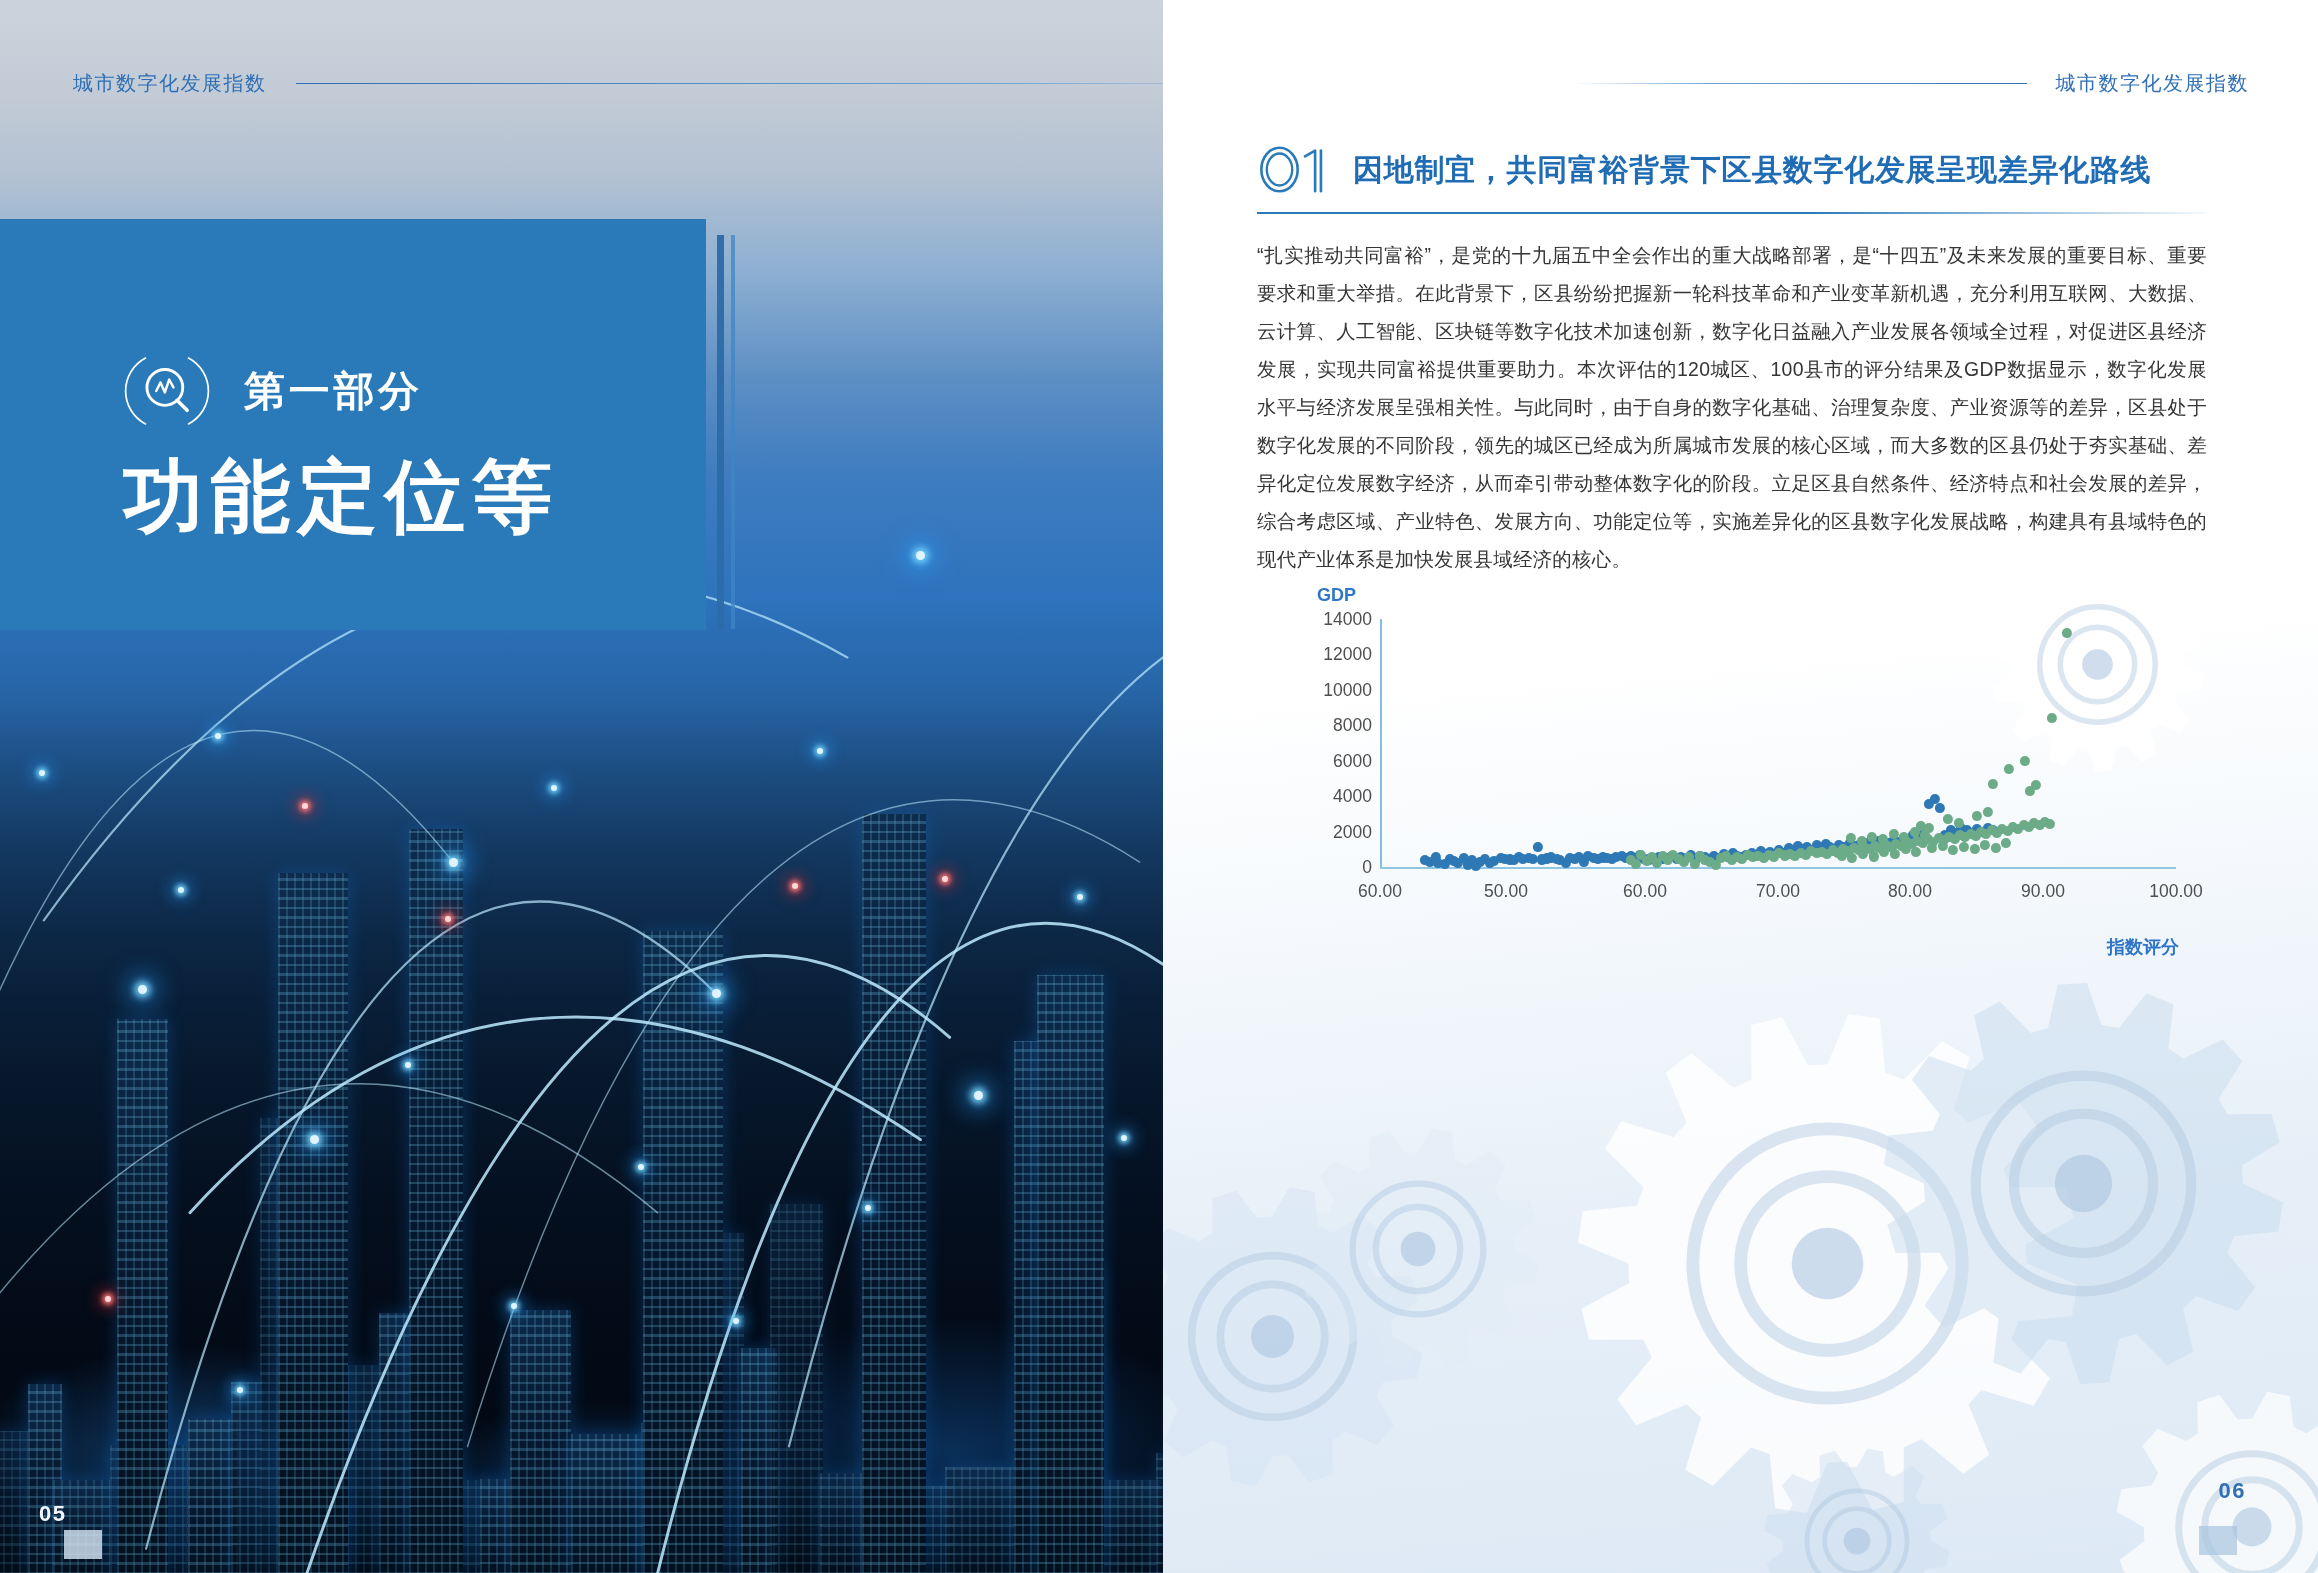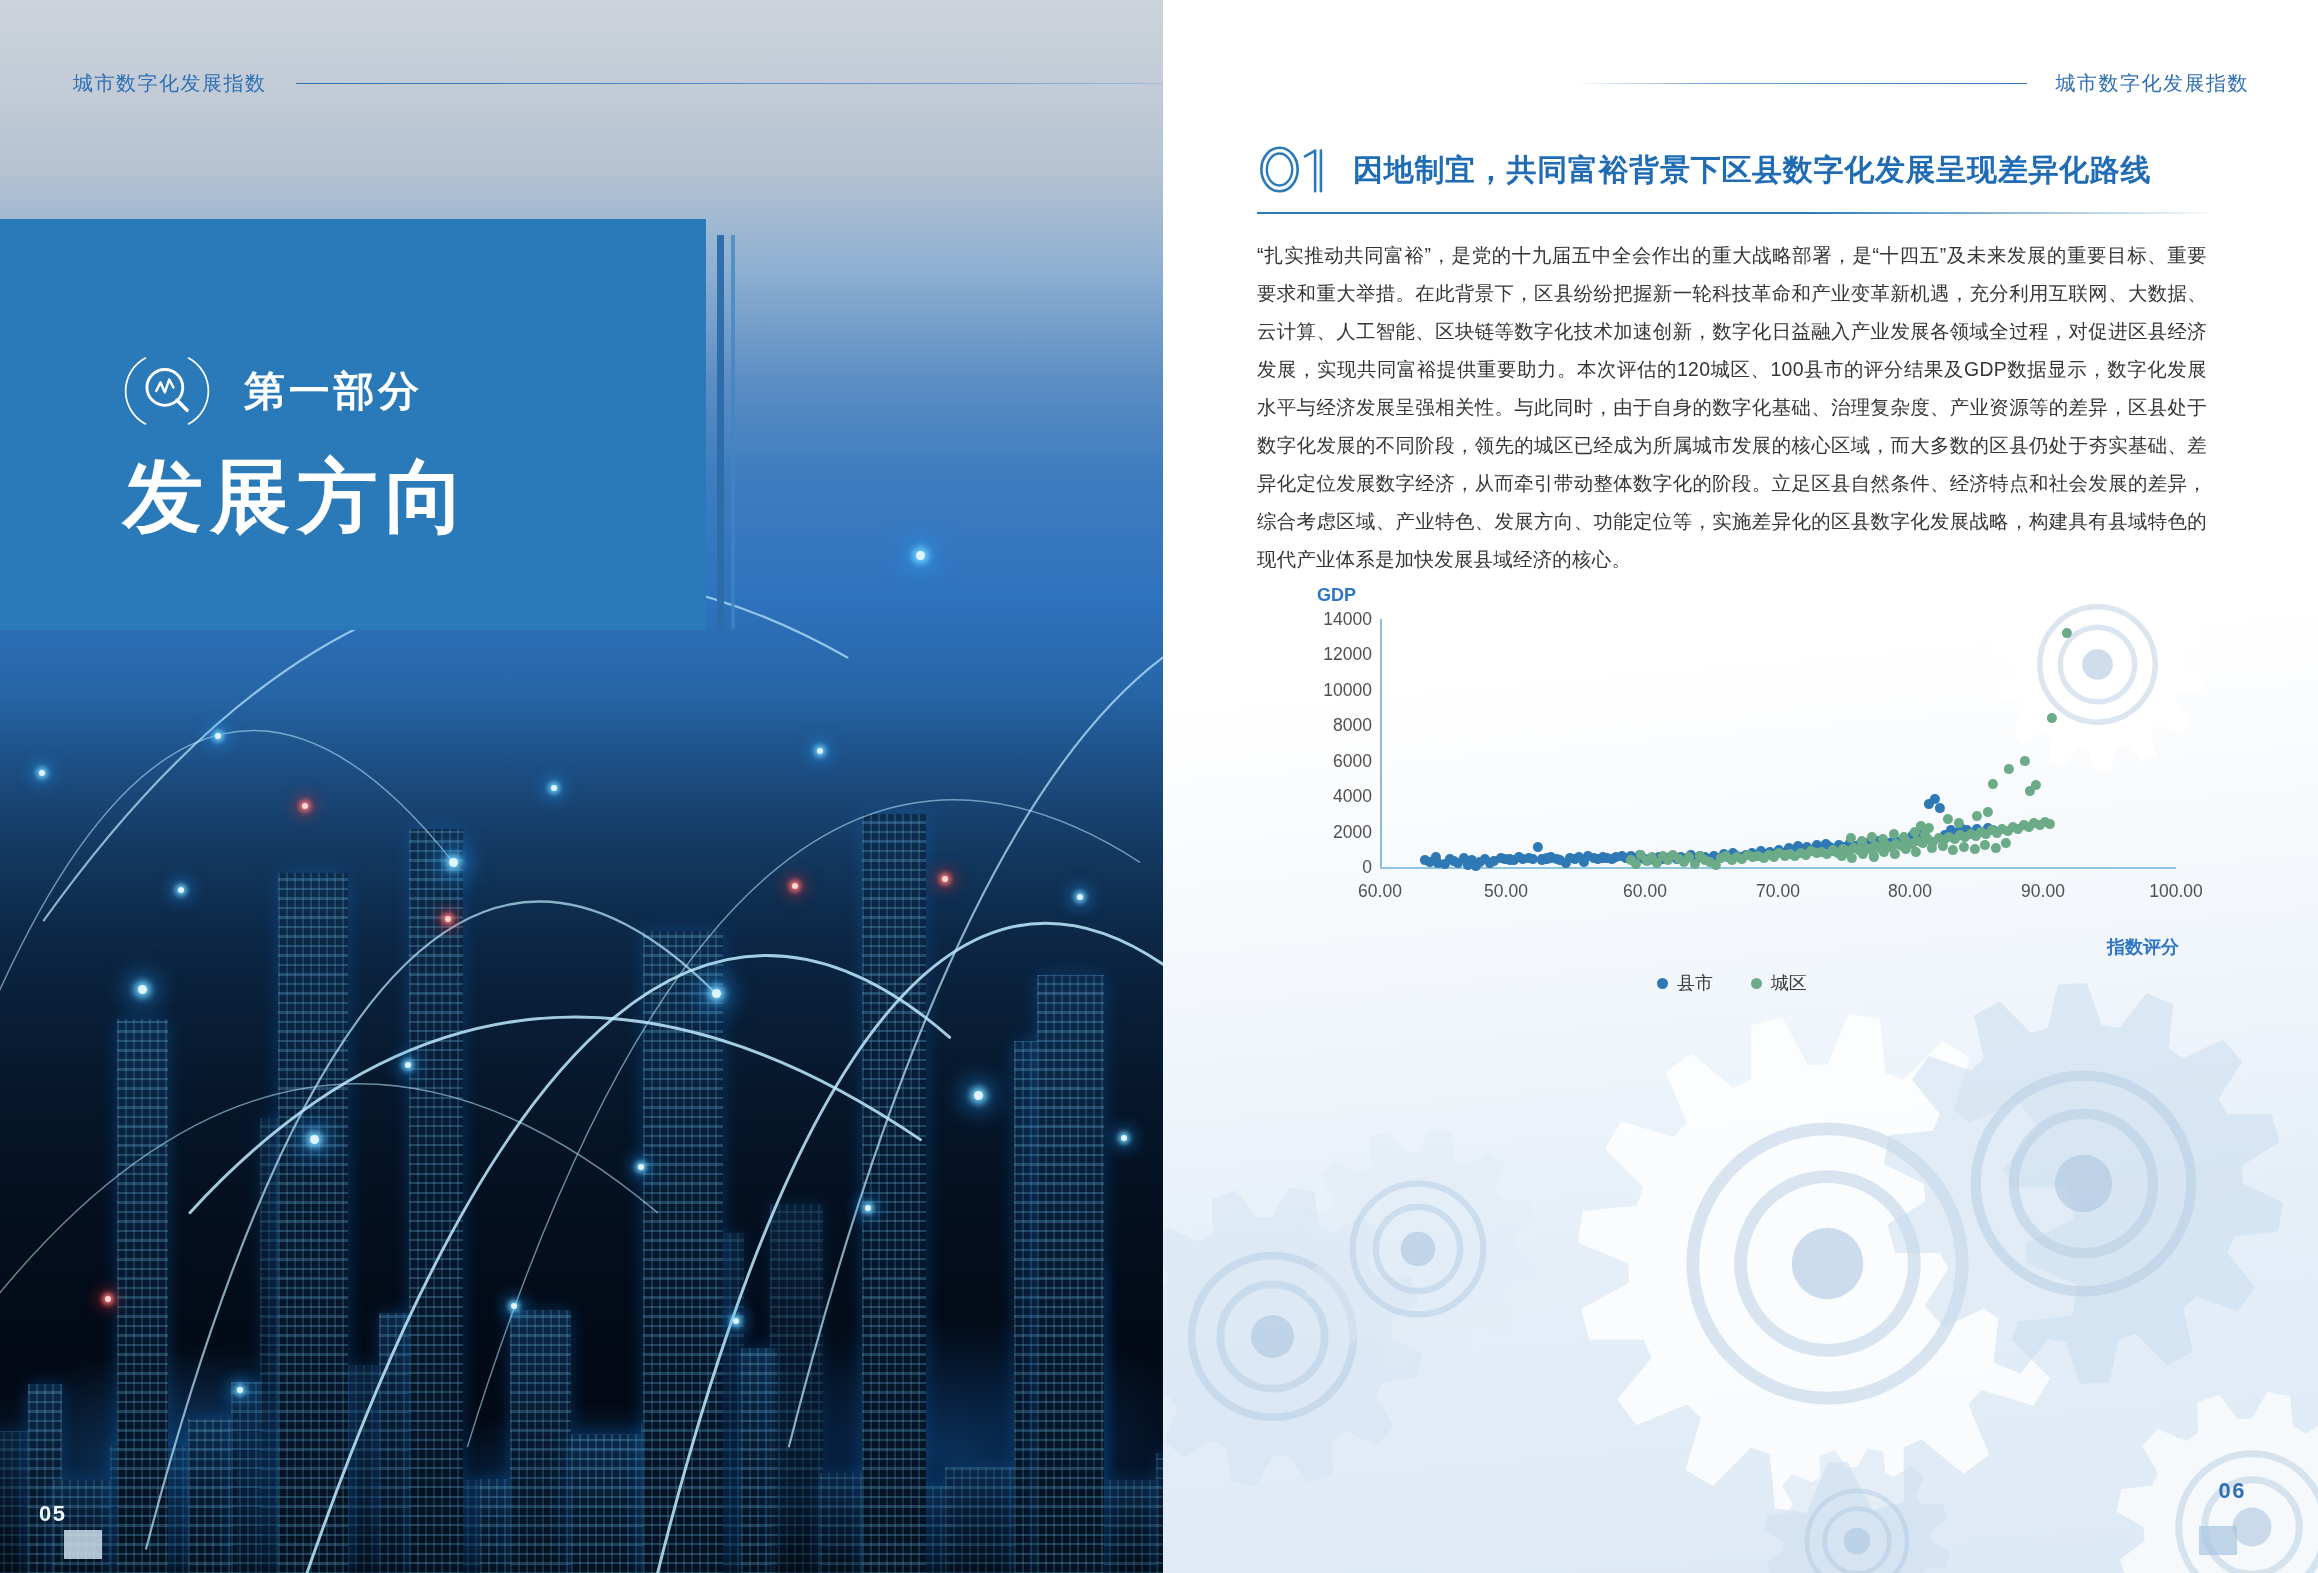--- a/index.html
+++ b/index.html
@@ -206,21 +206,21 @@
           <svg viewBox="0 0 120 120" width="86" height="86">
             <path d="M30 14 A52 52 0 0 0 30 106" fill="none" stroke="#ffffff" stroke-width="2.4" stroke-linecap="round"></path>
             <path d="M90 14 A52 52 0 0 1 90 106" fill="none" stroke="#ffffff" stroke-width="2.4" stroke-linecap="round"></path>
             <circle cx="57" cy="55" r="25" fill="none" stroke="#ffffff" stroke-width="4"></circle>
             <line x1="74" y1="73" x2="88" y2="87" stroke="#ffffff" stroke-width="5" stroke-linecap="round"></line>
             <polyline points="45,60 51,48 57,62 63,44 69,55" fill="none" stroke="#ffffff" stroke-width="3.4" stroke-linecap="round" stroke-linejoin="round"></polyline>
           </svg>
         </div>
         <div class="part-label">第一部分</div>
       </div>
-      <div class="big-title">发展方向</div>
+      <div class="big-title">功能定位等</div>
     </div>
     <div id="card-rule1"></div>
     <div id="card-rule2"></div>
 
     <div class="pg-num-left">05</div>
     <div class="pg-tick-left"></div>
   </div>
 
   <div id="right-page">
     <div class="gears" id="gears">
@@ -564,30 +564,20 @@
               <div class="dot" style="background: rgb(108, 171, 136); left: 687px; bottom: 234px;"></div>
               <div class="dot" style="background: rgb(108, 171, 136); left: 597px; bottom: 51px;"></div>
               <div class="dot" style="background: rgb(108, 171, 136); left: 608px; bottom: 55px;"></div>
               <div class="dot" style="background: rgb(108, 171, 136); left: 568px; bottom: 48px;"></div>
               <div class="dot" style="background: rgb(108, 171, 136); left: 579px; bottom: 44px;"></div>
               <div class="dot" style="background: rgb(108, 171, 136); left: 541px; bottom: 41px;"></div>
               <div class="dot" style="background: rgb(108, 171, 136); left: 549px; bottom: 39px;"></div>
             </div>
         </div>
 
-        <div class="legend" id="legend">
-            <div class="leg">
-              <i style="background: rgb(46, 121, 181);"></i>
-              <span>县市</span>
-            </div>
-            <div class="leg">
-              <i style="background: rgb(108, 171, 136);"></i>
-              <span>城区</span>
-            </div>
-          </div>
       </div>
     </div>
 
     <div class="pg-num-right">06</div>
     <div class="pg-tick-right"></div>
   </div>
 </div>
 
 
 </body></html>

